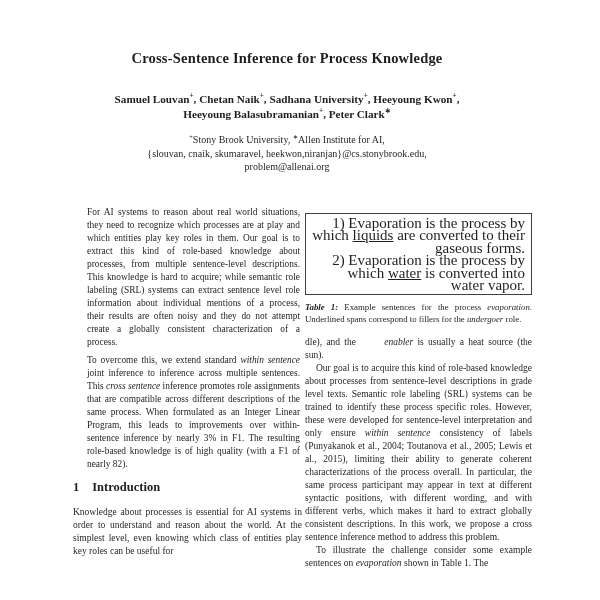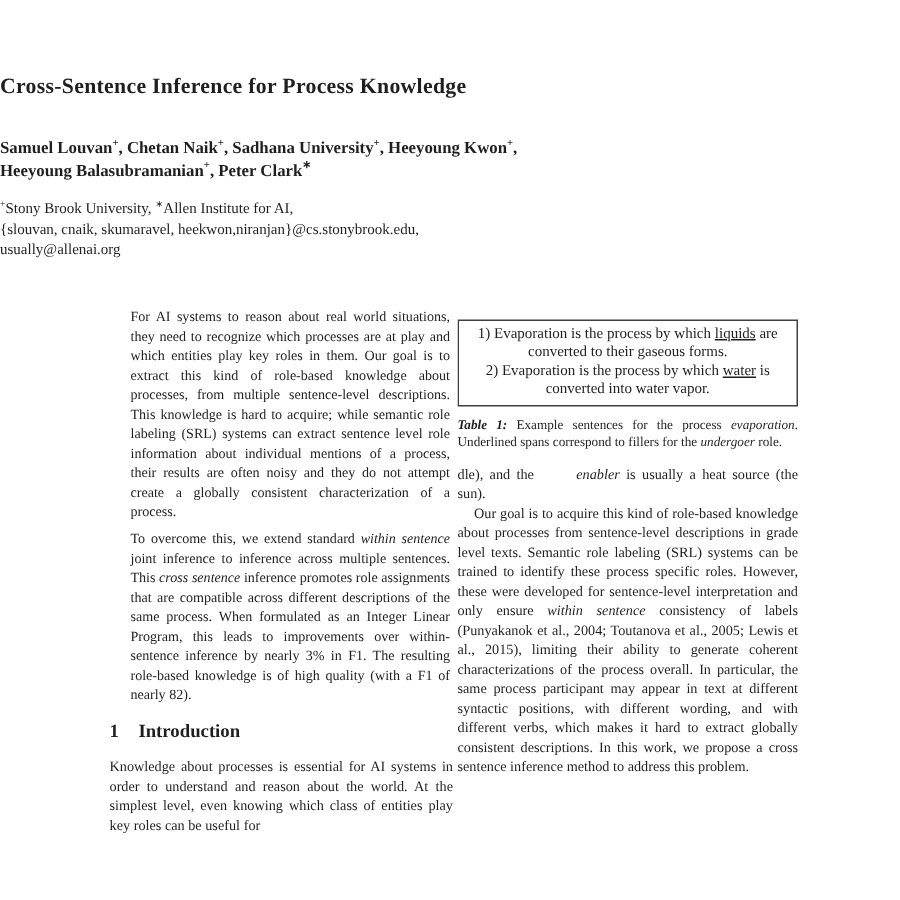--- a/index.html
+++ b/index.html
@@ -16,20 +16,22 @@
     font-size: 64%;
     vertical-align: super;
     line-height: 0;
   }
   
   .header {
     position: absolute;
     top: 50px;
     left: 0;
     width: 478px;
+    text-align: center;
+    padding-left: 48px;
   }
   .title {
     font-size: 14.5px;
     font-weight: bold;
     margin: 0 0 25px 0;
     letter-spacing: 0.2px;
   }
   .authors {
     font-size: 11.2px;
     font-weight: bold;
@@ -78,23 +80,23 @@
     line-height: 13px;
     margin: 0;
   }
   .indent { text-indent: 11px; }
 
   
   .table-box {
     border: 1px solid #3f3f3f;
     padding: 3px 6px;
     margin: 7px 0 0 0;
-    font-size: 10px;
+    font-size: 15px;
     line-height: 12.4px;
-    text-align: center;
+    text-align: right;
   }
   .table-caption {
     font-size: 8.8px;
     line-height: 11.8px;
     margin: 7px 0 10px 0;
     text-align: justify;
   }
 </style>
 </head>
 <body>
@@ -103,36 +105,37 @@
 
   <header class="header">
     <h1 class="title">Cross-Sentence Inference for Process Knowledge</h1>
     <div class="authors">
       <div><span>Samuel Louvan</span><sup>+</sup><span>, Chetan Naik</span><sup>+</sup><span>, Sadhana University</span><sup>+</sup><span>, Heeyoung Kwon</span><sup>+</sup><span>,</span></div>
       <div><span>Heeyoung Balasubramanian</span><sup>+</sup><span>, Peter Clark</span><sup>∗</sup></div>
     </div>
     <div class="affiliation">
       <div><sup>+</sup><span>Stony Brook University, </span><sup>∗</sup><span>Allen Institute for AI,</span></div>
       <div>{slouvan, cnaik, skumaravel, heekwon,niranjan}@cs.stonybrook.edu,</div>
-      <div>usually@allenai.org</div>
+      <div>problem@allenai.org</div>
     </div>
   </header>
 
   <section class="col col-left">
     <div class="abstract-body">
       <p>For AI systems to reason about real world situations, they need to recognize which processes are at play and which entities play key roles in them. Our goal is to extract this kind of role-based knowledge about processes, from multiple sentence-level descriptions. This knowledge is hard to acquire; while semantic role labeling (SRL) systems can extract sentence level role information about individual mentions of a process, their results are often noisy and they do not attempt create a globally consistent characterization of a process.</p>
       <p><span>To overcome this, we extend standard </span><span style="font-style: italic;">within sentence</span><span> joint inference to inference across multiple sentences. This </span><span style="font-style: italic;">cross sentence</span><span> inference promotes role assignments that are compatible across different descriptions of the same process. When formulated as an Integer Linear Program, this leads to improvements over within-sentence inference by nearly 3% in F1. The resulting role-based knowledge is of high quality (with a F1 of nearly 82).</span></p>
     </div>
     <h2 class="section-heading"><span class="sec-num">1</span><span>Introduction</span></h2>
     <p class="body-p">Knowledge about processes is essential for AI systems in order to understand and reason about the world. At the simplest level, even knowing which class of entities play key roles can be useful for</p>
   </section>
 
   <section class="col col-right">
     <div class="table-box">
       <div class="table-row"><span>1) Evaporation is the process by which </span><span style="text-decoration: underline;">liquids</span><span> are converted to their gaseous forms.</span></div>
       <div class="table-row"><span>2) Evaporation is the process by which </span><span style="text-decoration: underline;">water</span><span> is converted into water vapor.</span></div>
     </div>
     <div class="table-caption"><span style="font-weight: bold; font-style: italic;">Table 1:</span><span> Example sentences for the process </span><span style="font-style: italic;">evaporation</span><span>. Underlined spans correspond to fillers for the </span><span style="font-style: italic;">undergoer</span><span> role.</span></div>
     <p class="body-p"><span>dle), and the </span><span style="font-style: italic; padding-left: 24px;">enabler</span><span> is usually a heat source (the sun).</span></p>
     <p class="body-p indent"><span>Our goal is to acquire this kind of role-based knowledge about processes from sentence-level descriptions in grade level texts. Semantic role labeling (SRL) systems can be trained to identify these process specific roles. However, these were developed for sentence-level interpretation and only ensure </span><span style="font-style: italic;">within sentence</span><span> consistency of labels (Punyakanok et al., 2004; Toutanova et al., 2005; Lewis et al., 2015), limiting their ability to generate coherent characterizations of the process overall. In particular, the same process participant may appear in text at different syntactic positions, with different wording, and with different verbs, which makes it hard to extract globally consistent descriptions. In this work, we propose a cross sentence inference method to address this problem.</span></p>
+    <p class="body-p indent"><span>To illustrate the challenge consider some example sentences on </span><span style="font-style: italic;">evaporation</span><span> shown in Table 1. The</span></p>
   </section>
 
 </div>
 
 </body></html>

